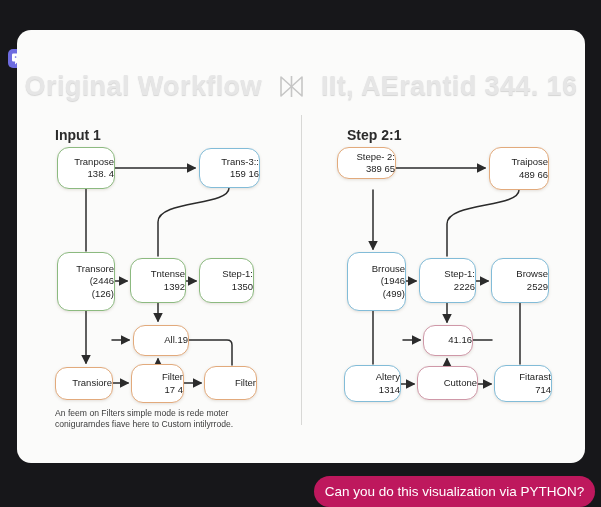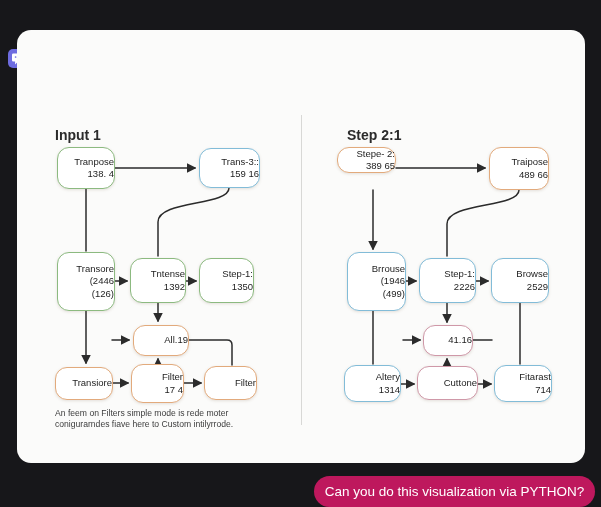--- a/index.html
+++ b/index.html
@@ -78,20 +78,29 @@
       <circle cx="7.1" cy="5" r="0.85" fill="#6e6ce0"></circle>
       <circle cx="9.6" cy="5" r="0.85" fill="#6e6ce0"></circle>
     </svg>
   </div>
   <span class="bot-title">Assistant</span>
   <span class="poe-badge">Poe</span>
 </div>
 
 <div class="image-card">
 
+  <div class="canvas-title-row">
+    <span class="canvas-title">Original Workflow</span>
+    <svg class="bowtie" width="27" height="27" viewBox="0 0 27 27">
+      <path d="M3 4 L13.5 13.5 L3 23 Z" fill="none" stroke="#9c9c9c" stroke-width="1.6" stroke-linejoin="round"></path>
+      <path d="M24 4 L13.5 13.5 L24 23 Z" fill="none" stroke="#9c9c9c" stroke-width="1.6" stroke-linejoin="round"></path>
+      <line x1="13.5" y1="3" x2="13.5" y2="24" stroke="#9c9c9c" stroke-width="1.6"></line>
+    </svg>
+    <span class="canvas-title">IIt, AErantid 344. 16</span>
+  </div>
 
   <div class="panel-divider"></div>
 
   <span class="panel-label" id="label-left">Input 1</span>
   <span class="panel-label" id="label-right">Step 2:1</span>
 
   <svg class="edge-layer" id="edge-layer" width="568" height="433" viewBox="0 0 568 433">
     <defs>
       <marker id="arrowhead" viewBox="0 0 10 10" refX="8.5" refY="5" markerWidth="6.5" markerHeight="6.5" orient="auto-start-reverse">
         <path d="M0,0 L10,5 L0,10 Z" fill="#2b2b2b"></path>
@@ -152,21 +161,21 @@
       <div class="node" style="left: 38px; top: 337px; width: 58px; height: 33px; border-color: rgb(226, 170, 124);">
         <div class="node-line">Transiore</div>
       </div>
       <div class="node" style="left: 114px; top: 334px; width: 53px; height: 39px; border-color: rgb(226, 170, 124);">
         <div class="node-line">Filter</div>
         <div class="node-line">17 4</div>
       </div>
       <div class="node" style="left: 187px; top: 336px; width: 53px; height: 34px; border-color: rgb(226, 170, 124);">
         <div class="node-line">Filter</div>
       </div>
-      <div class="node" style="left: 320px; top: 117px; width: 59px; height: 26px; border-color: rgb(226, 170, 124);">
+      <div class="node" style="left: 320px; top: 117px; width: 59px; height: 32px; border-color: rgb(226, 170, 124);">
         <div class="node-line">Stepe- 2:</div>
         <div class="node-line">389 65</div>
       </div>
       <div class="node" style="left: 472px; top: 117px; width: 60px; height: 43px; border-color: rgb(226, 170, 124);">
         <div class="node-line">Traipose</div>
         <div class="node-line">489 66</div>
       </div>
       <div class="node" style="left: 330px; top: 222px; width: 59px; height: 59px; border-color: rgb(130, 188, 216);">
         <div class="node-line">Brrouse</div>
         <div class="node-line">(1946</div>

